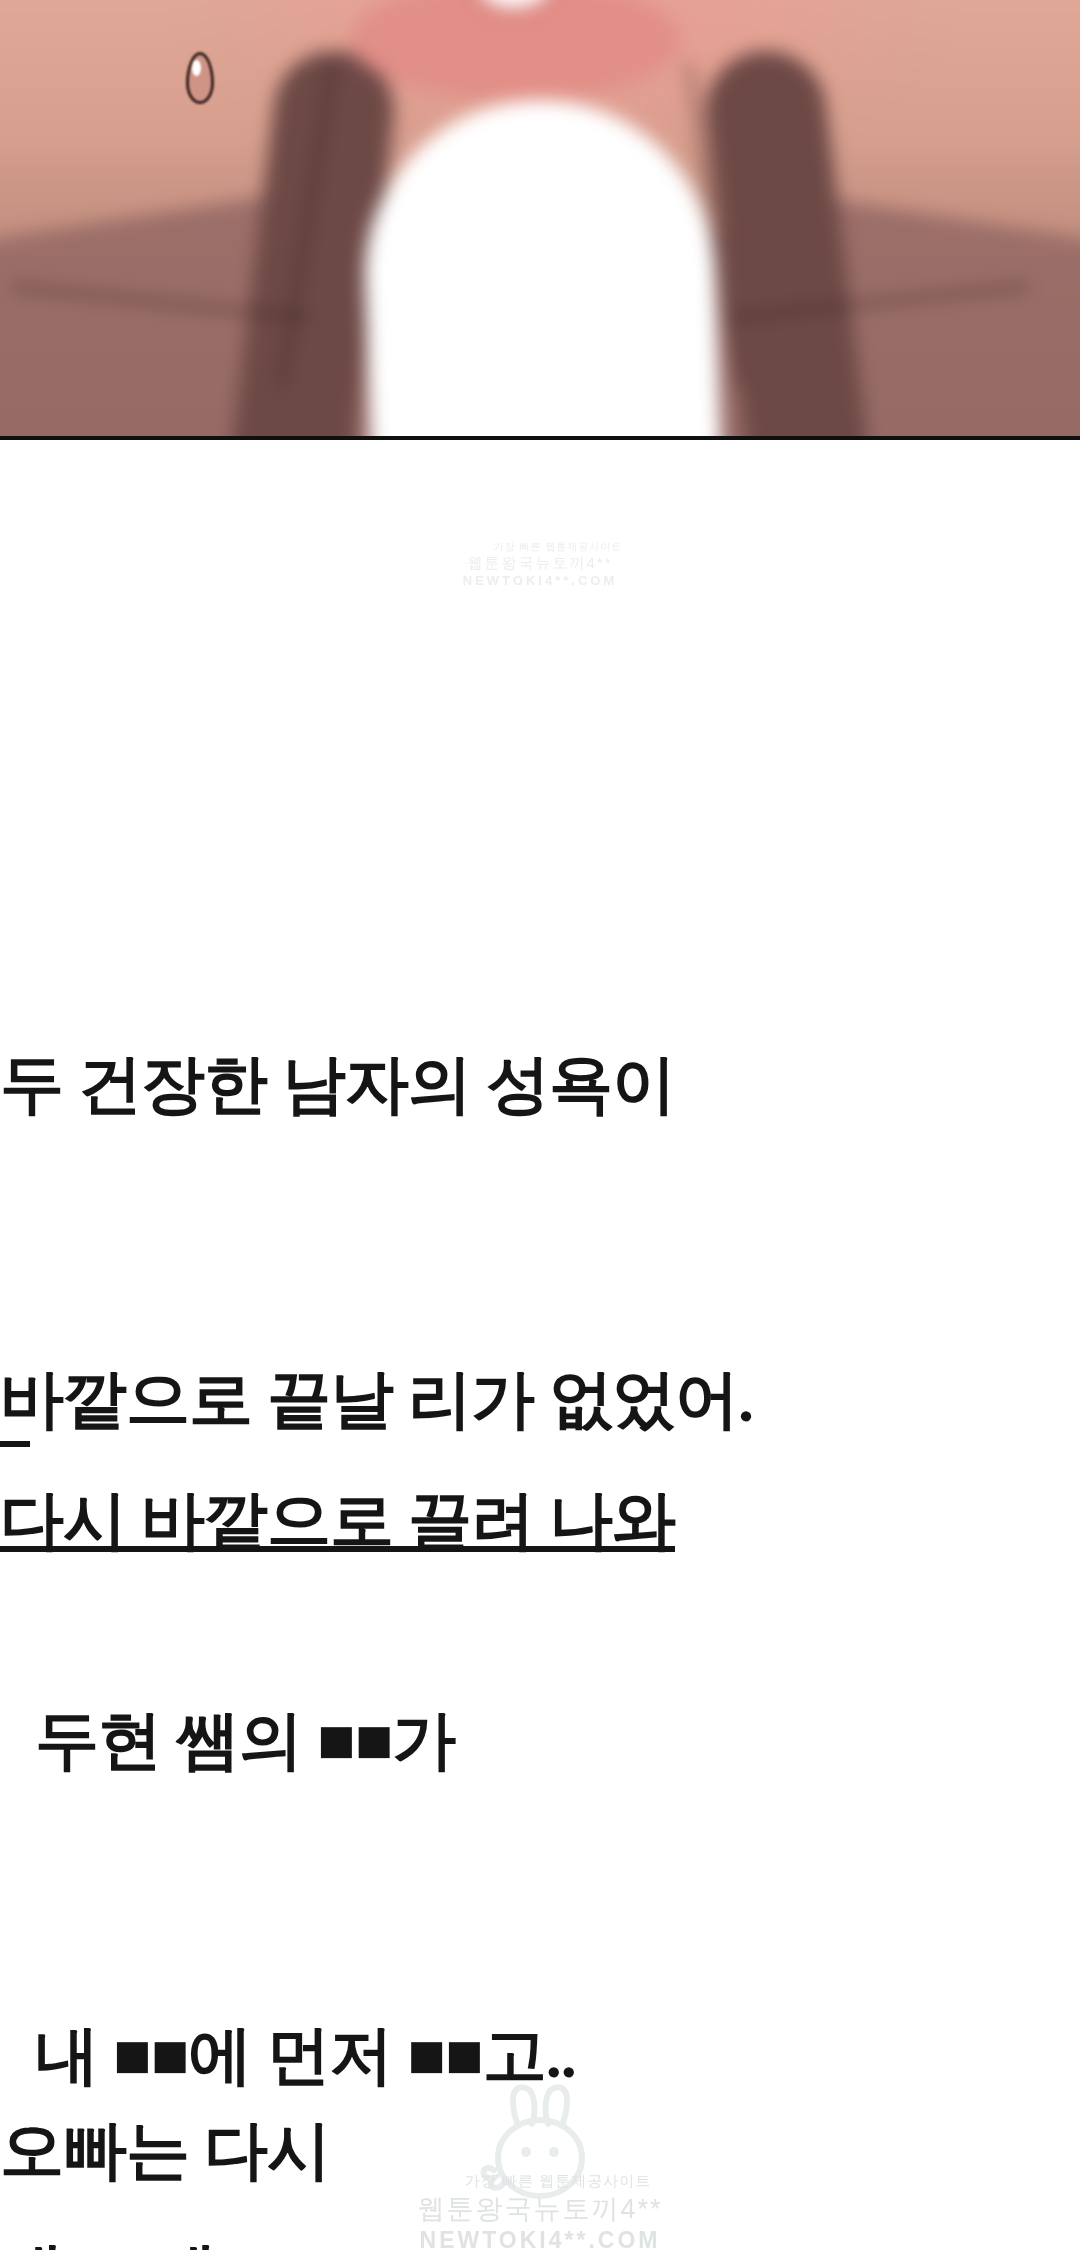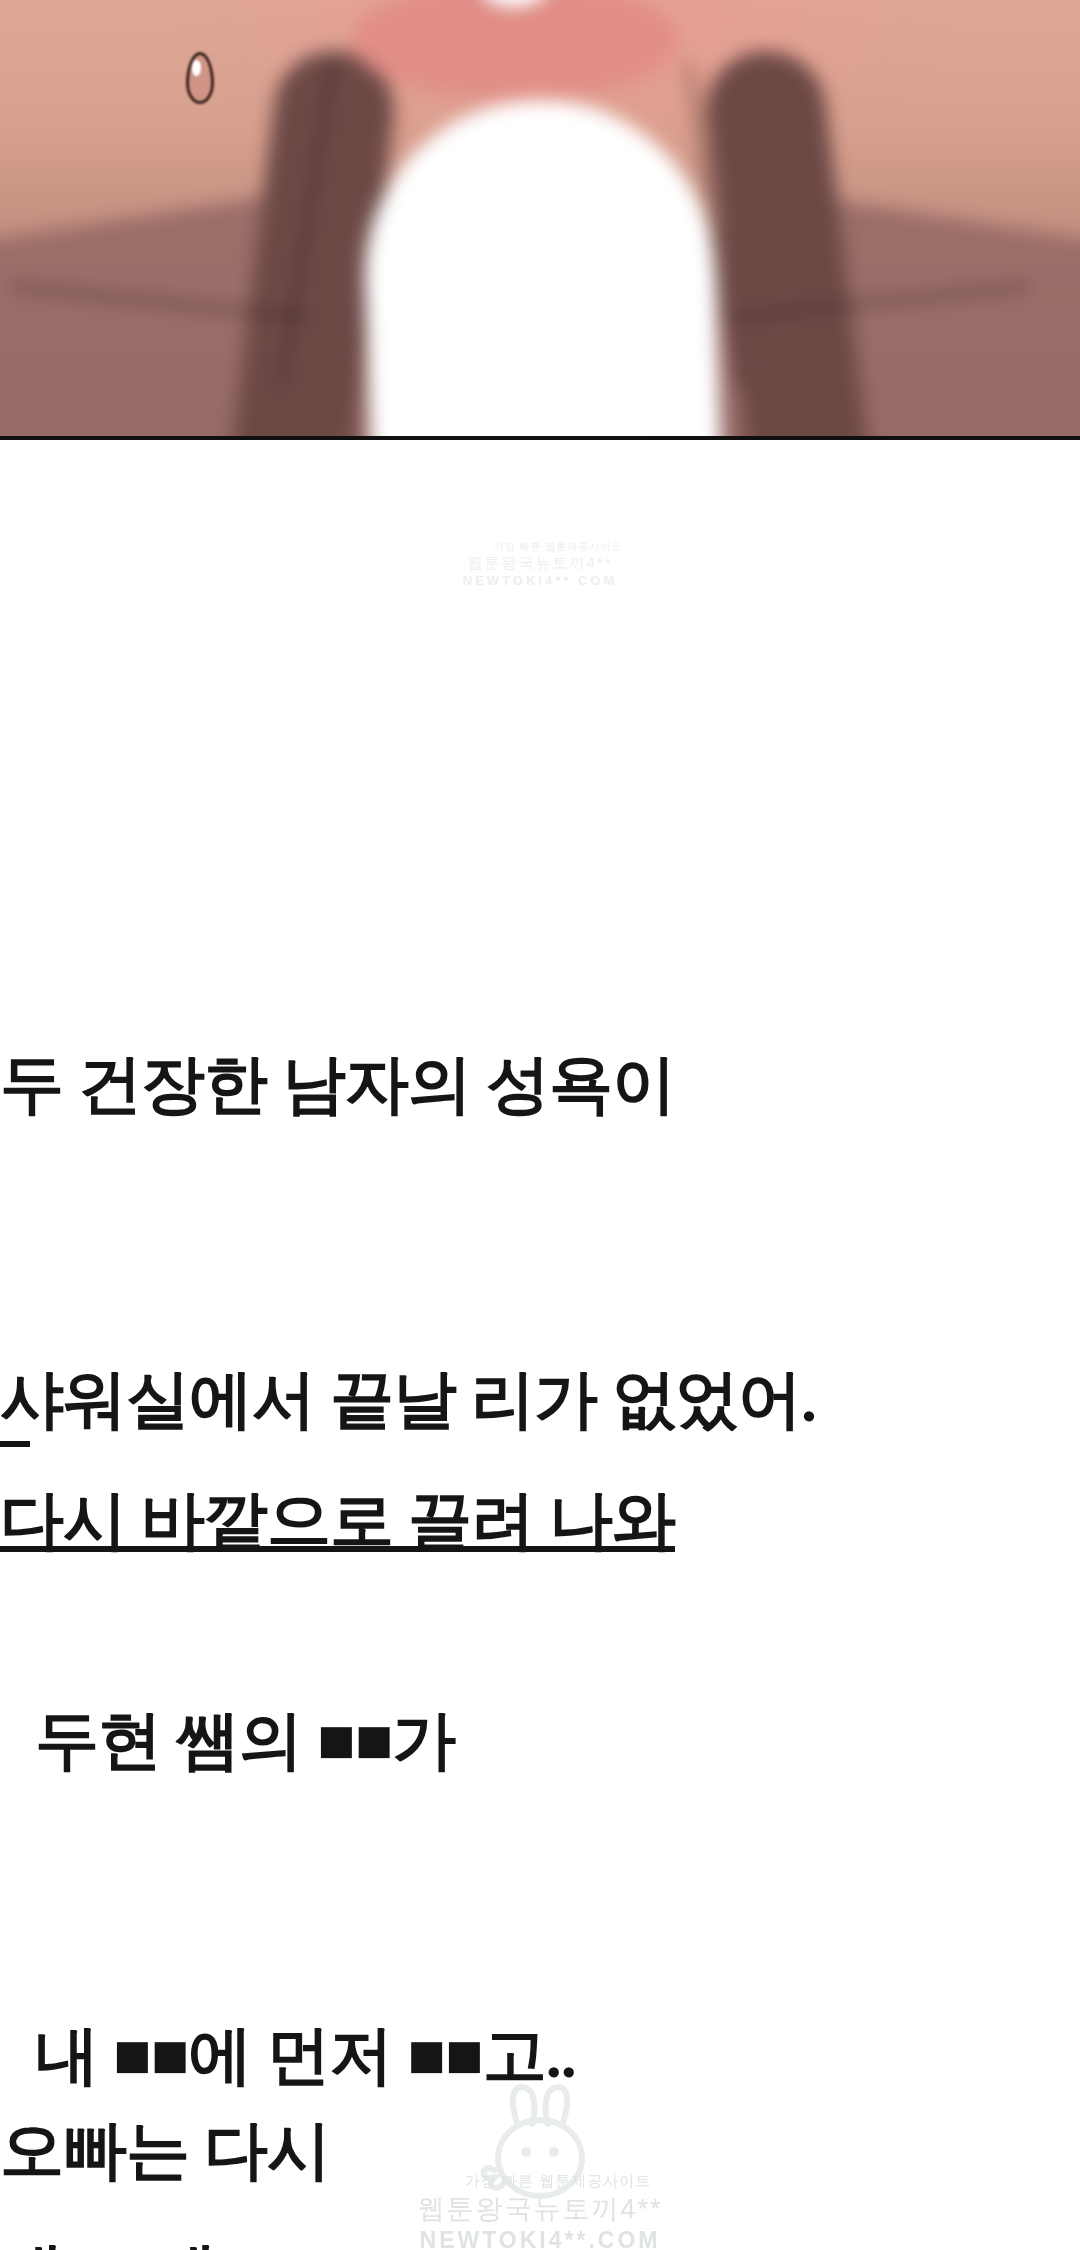--- a/index.html
+++ b/index.html
@@ -94,21 +94,21 @@
 </div>
 
 <div class="wm" id="wm-top">
   <div class="l1">가장 빠른 웹툰제공사이트</div>
   <div class="l2">웹툰왕국뉴토끼4**</div>
   <div class="l3">NEWTOKI4**.COM</div>
 </div>
 
 <div class="stanza" id="stanza1">
   <div>두 건장한 남자의 성욕이</div>
-  <div>샤워실에서 끝날 리가 없었어.</div>
+  <div>바깥으로 끝날 리가 없었어.</div>
 </div>
 
 <div class="stanza" id="stanza2">
   <div>다시 바깥으로 끌려 나와</div>
 </div>
 
 <div class="stanza" id="stanza3">
   <div>두현 쌤의 ■■가</div>
   <div>내 ■■에 먼저 ■■고..</div>
 </div>

